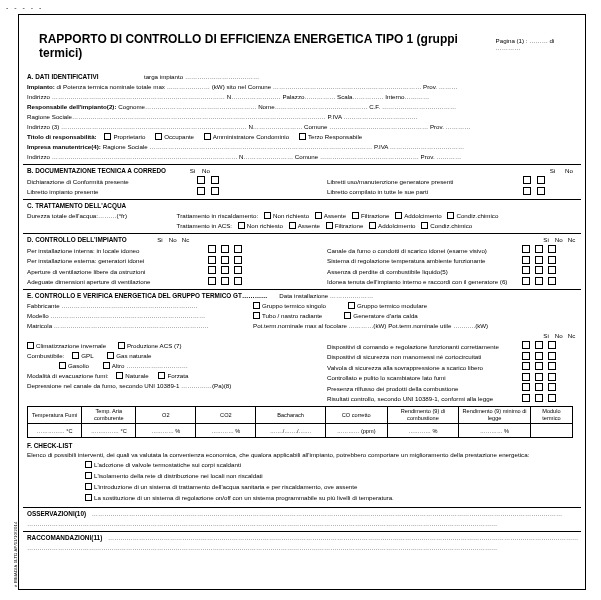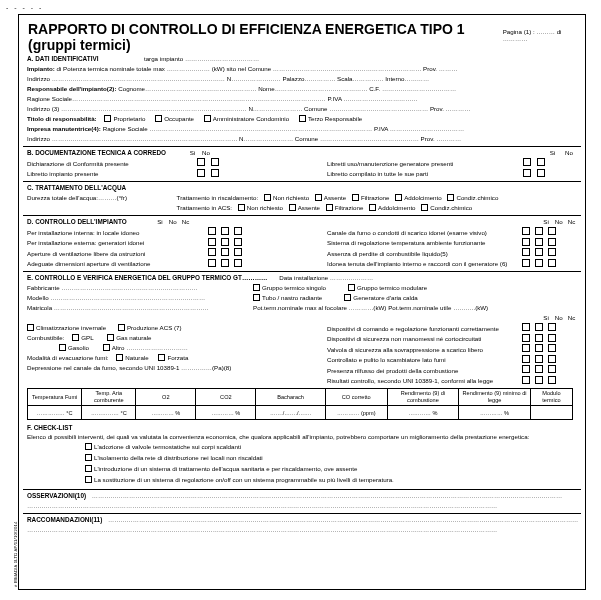--- a/index.html
+++ b/index.html
@@ -28,23 +28,23 @@
   .sidebar-code{
     position:absolute;
     left:-1px; bottom:2px;
     transform-origin:left bottom;
     transform:rotate(-90deg);
     font-size:4.2px;
     white-space:nowrap;
     letter-spacing:0.2px;
   }
   h1.title{
-    font-size:14px;
+    font-size:12px;
     font-weight:bold;
-    margin:1px;
+    margin:12px;
     padding:0;
     display:inline-block;
   }
   .title-row{
     display:flex; align-items:baseline; justify-content:space-between;
     padding:2px 4px 0 4px;
   }
   .pageno{ font-size:6.2px; }
   .sec{
     font-weight:bold;

